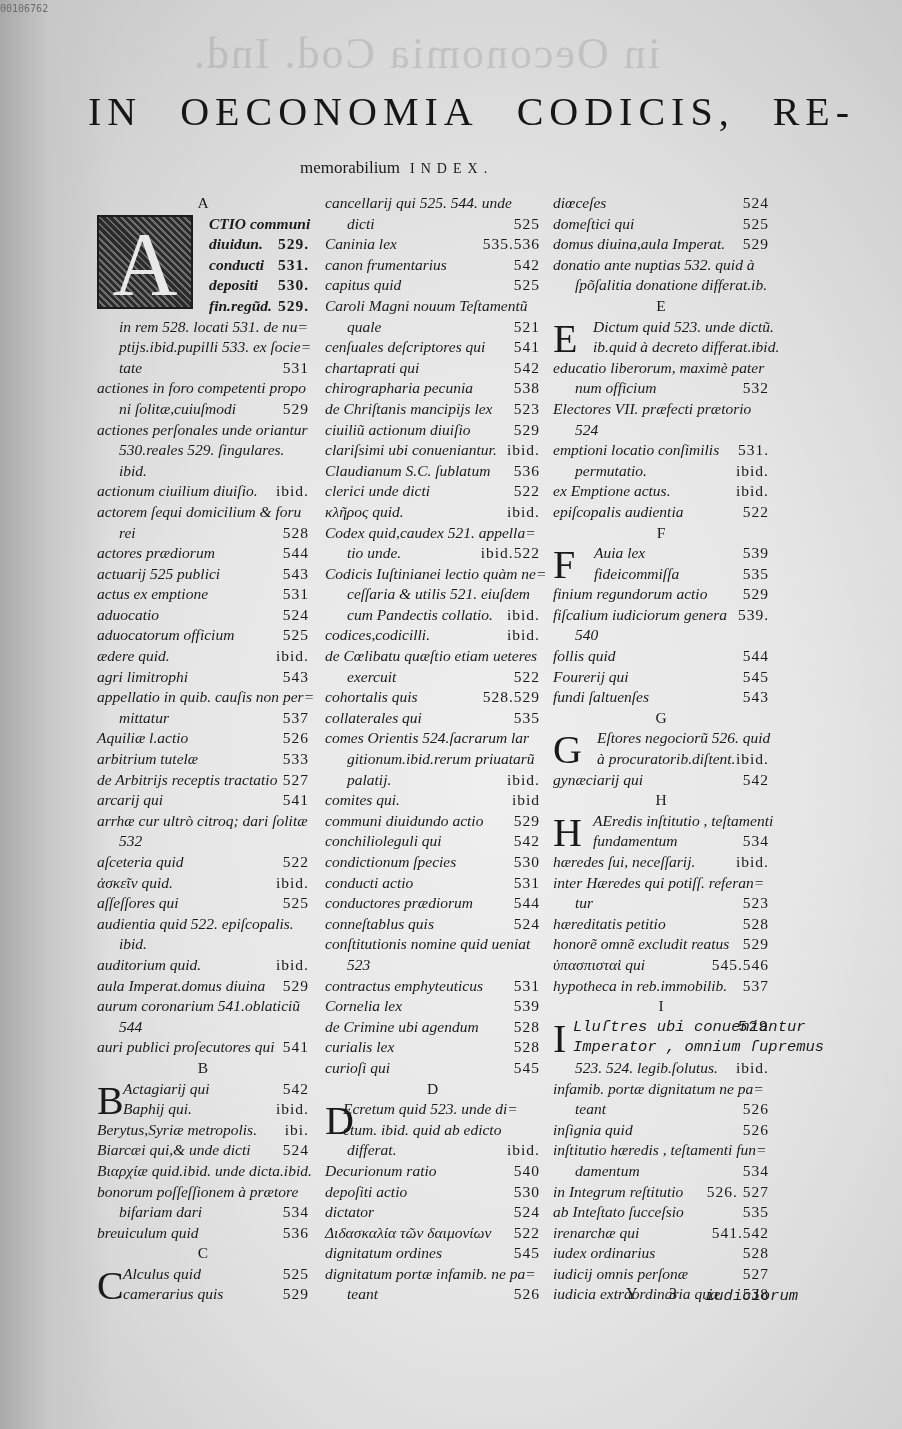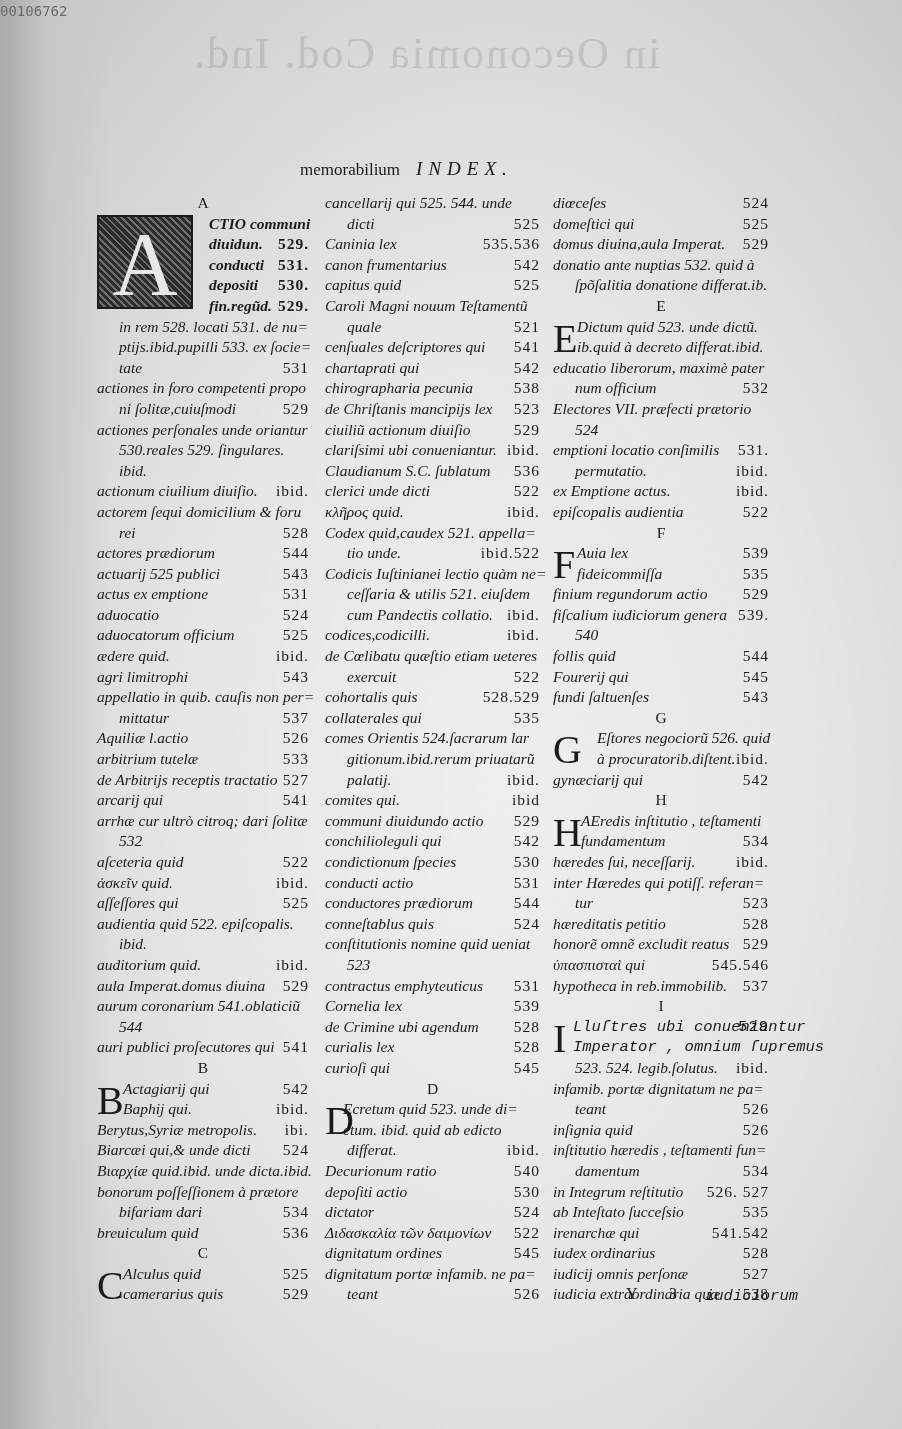--- a/index.html
+++ b/index.html
@@ -19,39 +19,39 @@
     position: absolute; left: 0; top: 0; width: 110px; height: 1429px;
     background: linear-gradient(to right, #a9a9a9 0%, #c8c8c8 45%, rgba(230,230,230,0) 100%);
   }
   .bleed {
     position: absolute; left: 240px; top: 28px; width: 420px; height: 50px;
     color: rgba(60,60,60,0.15); font-size: 44px; letter-spacing: 2px;
     font-family: "Liberation Serif", serif; transform: scaleX(-1);
     white-space: nowrap;
   }
   .stamp {
-    position: absolute; left: 0; top: 3px; font-size: 14px; color: #6b6b6b;
+    position: absolute; left: 0; top: 3px; font-size: 10px; color: #6b6b6b;
     font-family: "DejaVu Sans Mono", monospace;
   }
   .title1 {
     position: absolute; left: 88px; top: 88px; width: 720px;
     font-family: "Liberation Serif", serif; font-size: 40px; letter-spacing: 6px;
     white-space: nowrap; color: #161616;
   }
   .title1 .w { margin-right: 22px; }
   .title2 {
     position: absolute; left: 200px; top: 134px;
     font-family: "Liberation Serif", serif; font-size: 16px; letter-spacing: 6.5px;
     white-space: nowrap;
   }
   .title3 {
     position: absolute; left: 300px; top: 158px;
     font-family: "Liberation Serif", serif; font-size: 17px; white-space: nowrap;
   }
-  .title3 .caps { letter-spacing: 6px; font-size: 19px; margin-left: 16px; font-style: italic; }
+  .title3 .caps { letter-spacing: 6px; font-size: 14px; margin-left: 10px; }
 
   .col {
     position: absolute; top: 193px;
     font-family: "Liberation Serif", serif; font-style: italic; font-size: 15.5px;
   }
   .col1 { left: 97px; width: 212px; }
   .col2 { left: 325px; width: 215px; }
   .col3 { left: 553px; width: 216px; }
   .ln {
     position: relative; height: 20.6px; line-height: 20.6px; white-space: nowrap;
@@ -88,20 +88,26 @@
   }
 </style>
 </head>
 <body>
 
 <div class="page">
   <div class="gutter-shade"></div>
   <div class="bleed">in Oeconomia Cod. Ind.</div>
   <div class="stamp">00106762</div>
 
+  <div class="title1">
+    <span class="w">IN</span>
+    <span class="w">OECONOMIA</span>
+    <span class="w">CODICIS,</span>
+    <span class="w">RE-</span>
+  </div>
   <div class="title3">
     <span>memorabilium</span><span class="caps">INDEX.</span>
   </div>
 
   <div class="col col1" id="col1">
     <div class="letter">A</div>
     <div class="dropcap-orn">
         <span>A</span>
       </div>
     <div id="c1-actio" style="margin-left:112px;font-weight:bold;">
@@ -572,21 +578,21 @@
           <span class="p"></span>
         </div>
         <div class="ln ind">
           <span class="t">ſpõſalitia donatione differat.ib.</span>
           <span class="p"></span>
         </div>
       </div>
     <div class="letter">E</div>
     <div style="position:relative">
       <div class="dc" style="top:2px;">E</div>
-      <div id="c3-Ecap" style="margin-left:24px;text-align:center;">
+      <div id="c3-Ecap" style="margin-left:40px;text-align:center;">
           <div class="ln">
             <span class="t">Dictum quid 523. unde dictũ.</span>
             <span class="p"></span>
           </div>
           <div class="ln">
             <span class="t">ib.quid à decreto differat.ibid.</span>
             <span class="p"></span>
           </div>
         </div>
     </div>
@@ -620,21 +626,21 @@
           <span class="p">ibid.</span>
         </div>
         <div class="ln">
           <span class="t">epiſcopalis audientia</span>
           <span class="p">522</span>
         </div>
       </div>
     <div class="letter">F</div>
     <div style="position:relative">
       <div class="dc" style="top:2px;">F</div>
-      <div id="c3-Fcap" style="margin-left:24px;">
+      <div id="c3-Fcap" style="margin-left:41px;">
           <div class="ln">
             <span class="t">Auia lex</span>
             <span class="p">539</span>
           </div>
           <div class="ln">
             <span class="t">fideicommiſſa</span>
             <span class="p">535</span>
           </div>
         </div>
     </div>
@@ -680,21 +686,21 @@
     </div>
     <div id="c3-G">
         <div class="ln">
           <span class="t">gynæciarij qui</span>
           <span class="p">542</span>
         </div>
       </div>
     <div class="letter">H</div>
     <div style="position:relative">
       <div class="dc" style="top:2px;">H</div>
-      <div id="c3-Hcap" style="margin-left:28px;">
+      <div id="c3-Hcap" style="margin-left:40px;">
           <div class="ln">
             <span class="t">AEredis inſtitutio , teſtamenti</span>
             <span class="p"></span>
           </div>
           <div class="ln">
             <span class="t">fundamentum</span>
             <span class="p">534</span>
           </div>
         </div>
     </div>

